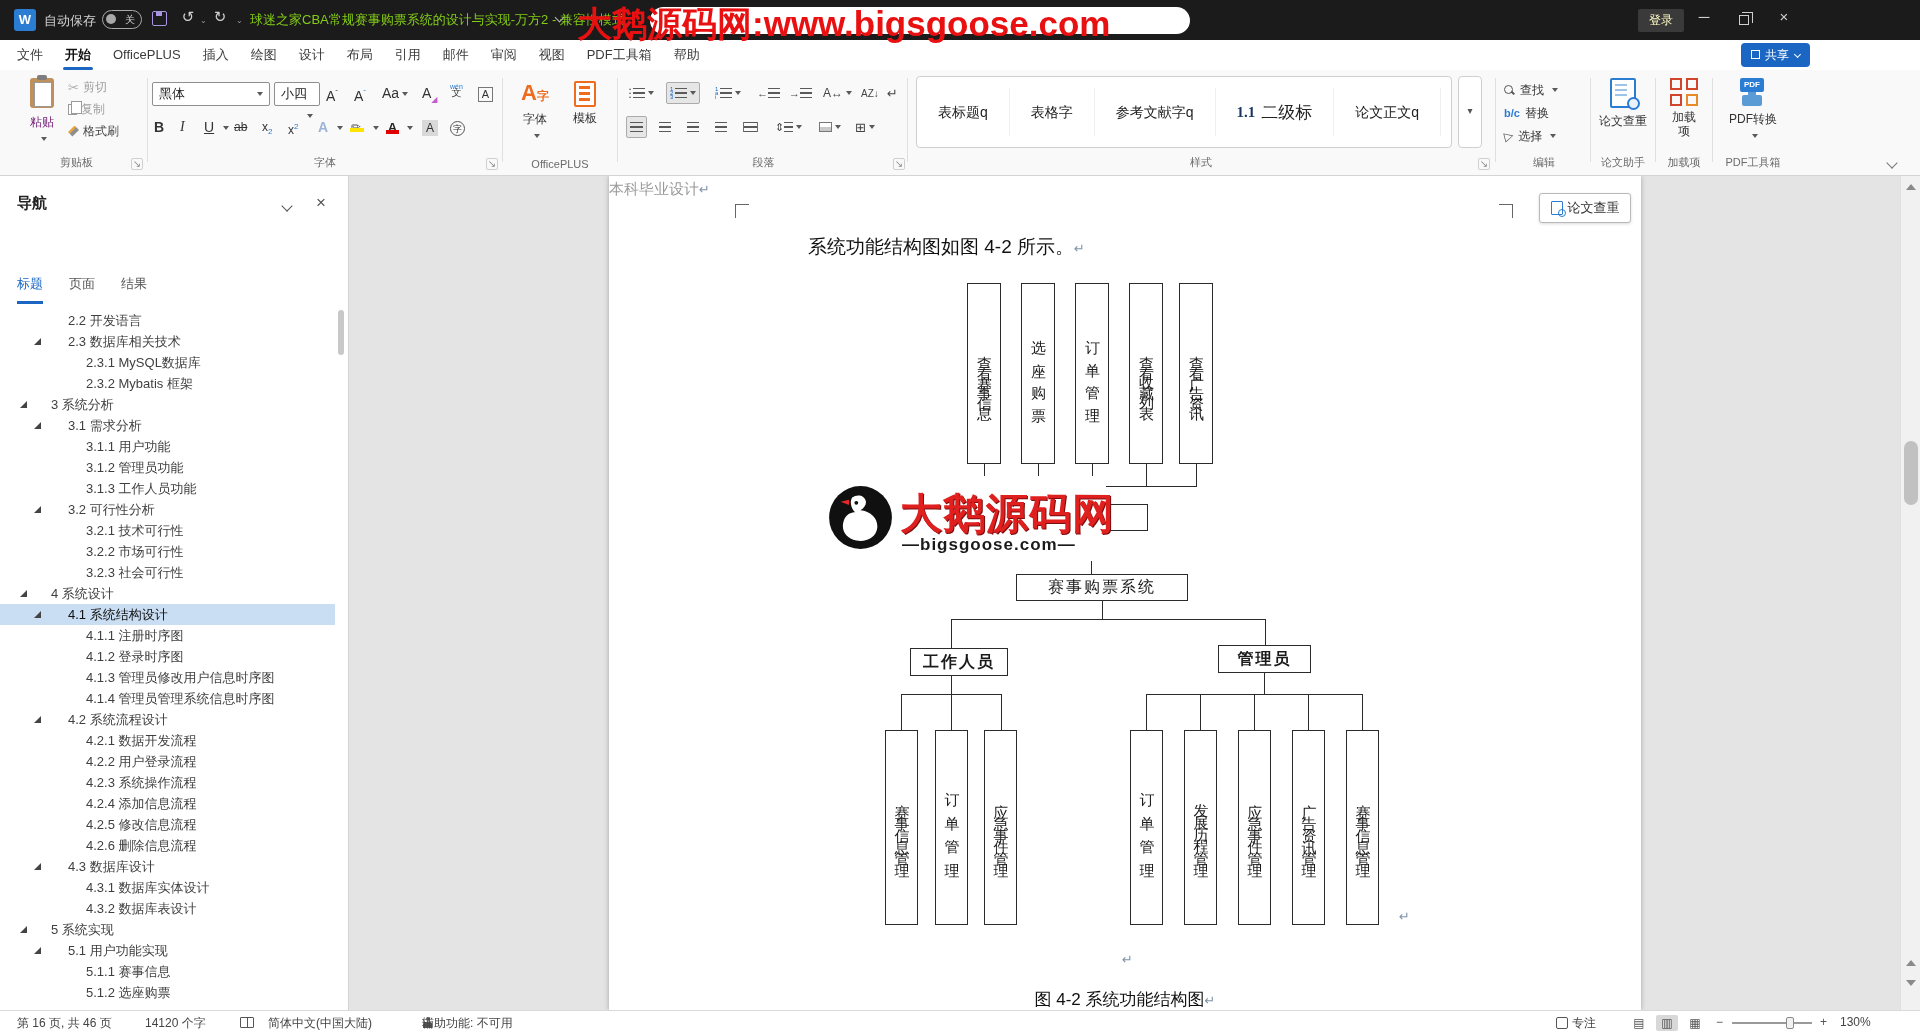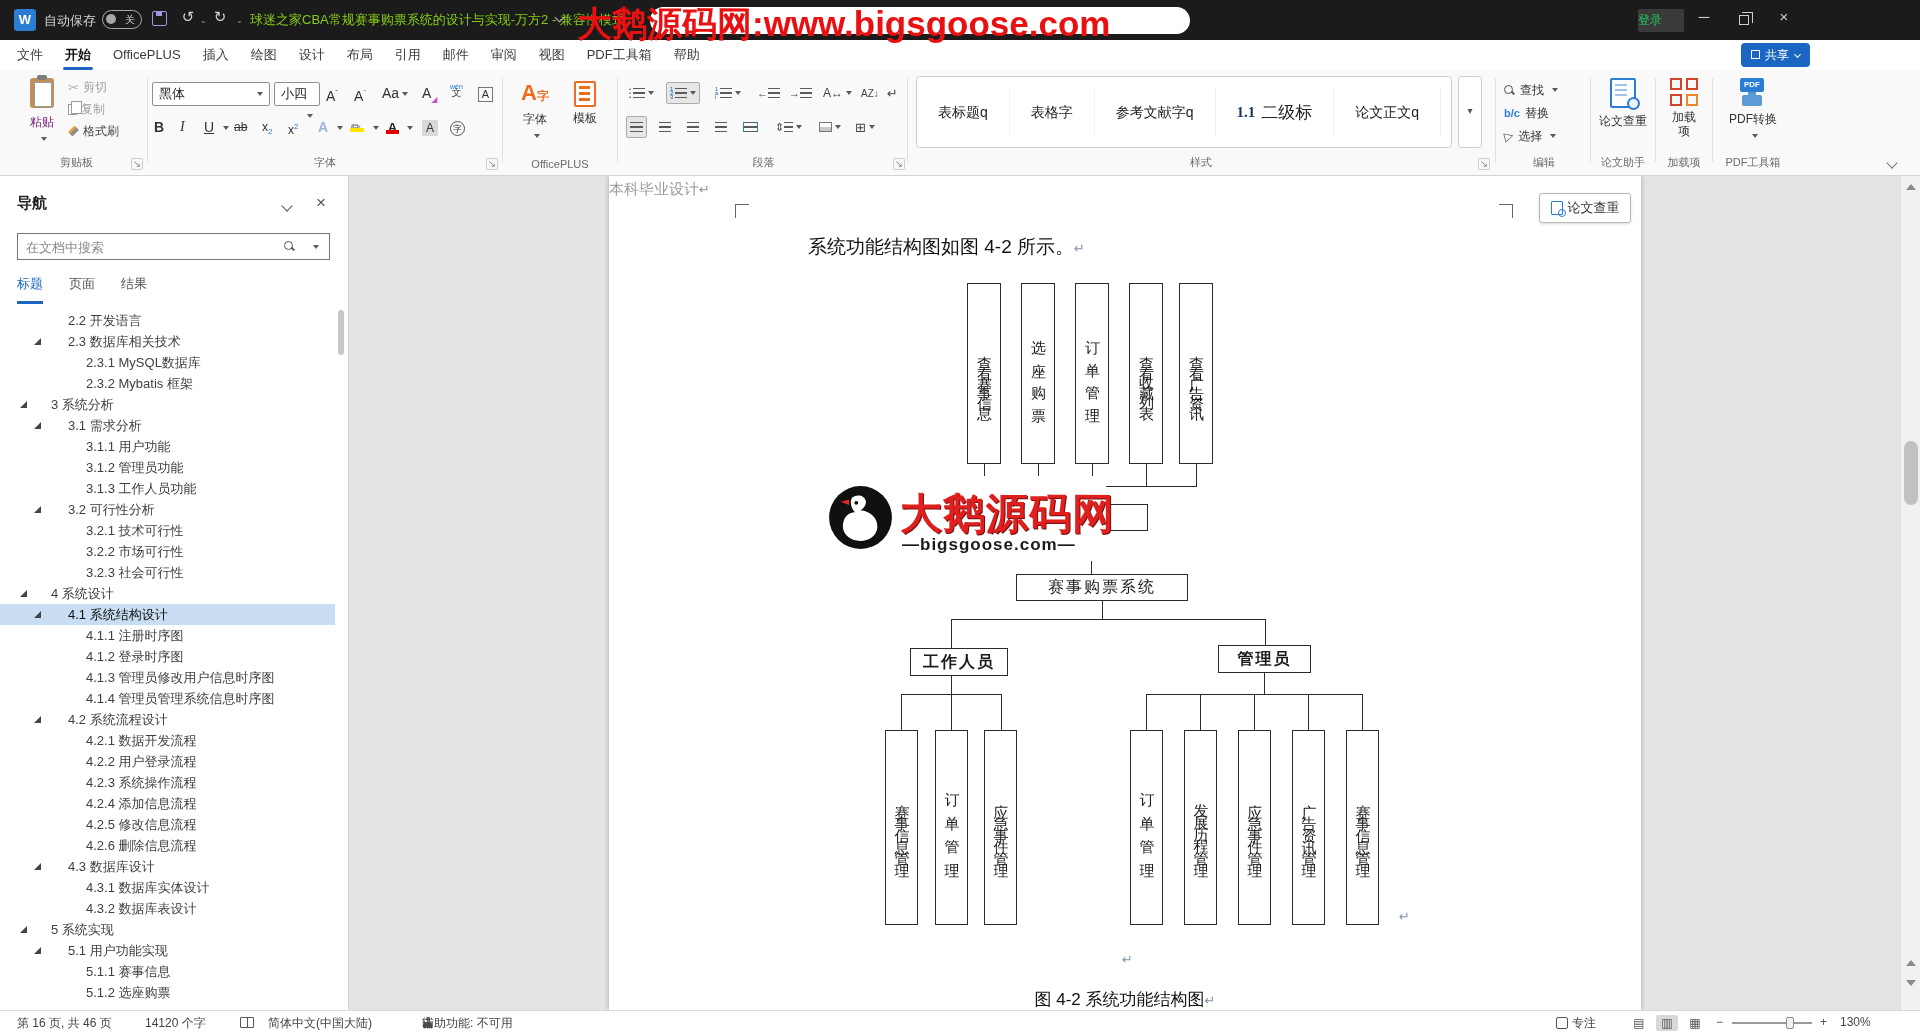--- a/index.html
+++ b/index.html
@@ -14,21 +14,21 @@
   .autosave-knob{position:absolute;left:3px;top:2.5px;width:10px;height:10px;border-radius:50%;background:#a8a8a8;}
   .autosave-state{position:absolute;right:6px;top:2px;font-size:10px;color:#d0d0d0;}
   .save-ico{position:absolute;left:152px;top:11px;width:15px;height:15px;border:1.5px solid #a894e0;border-radius:2px;}
   .save-ico::after{content:"";position:absolute;left:3px;top:-1px;width:6px;height:5px;background:#a894e0;}
   .tb-btn{position:absolute;top:8px;font-size:15px;color:#cfcfcf;width:24px;text-align:center;cursor:default;}
   .tb-dd{position:absolute;top:16px;font-size:8px;color:#9a9a9a;}
   .doc-title{position:absolute;left:250px;top:11px;font-size:13px;color:#84cc16;white-space:nowrap;}
   .title-chev{position:absolute;left:556px;top:14px;width:7px;height:7px;border-right:1.5px solid #bbb;border-bottom:1.5px solid #bbb;transform:rotate(45deg);}
   .search-pill{position:absolute;left:650px;top:7px;width:540px;height:27px;background:#ffffff;border-radius:14px;}
   .title-watermark{position:absolute;left:577px;top:1px;font-size:35px;font-weight:bold;color:#e81010;white-space:nowrap;letter-spacing:0;z-index:5;}
-  .login-btn{position:absolute;left:1638px;top:9px;width:46px;height:23px;background:#3a3a3a;color:#22c55e;font-size:12px;line-height:23px;border-radius:2px;}
+  .login-btn{position:absolute;left:1638px;top:9px;width:46px;height:23px;background:#3a3a3a;color:#fef9c3;font-size:12px;text-align:center;line-height:23px;border-radius:2px;}
   .win-min{left:1692px;}.win-rest{left:1732px;}.win-close{left:1772px;}
   .rest-ico{position:relative;display:inline-block;width:10px;height:10px;border:1px solid #cfcfcf;margin-top:7px;}
   .rest-ico::before{content:"";position:absolute;left:2px;top:-4px;width:10px;height:10px;border:1px solid #cfcfcf;border-bottom:none;border-left:none;}
 
   
   .tabrow{position:absolute;left:0;top:40px;width:1920px;height:30px;background:#ffffff;}
   .tab{display:inline-block;padding:0 11px;height:30px;line-height:30px;font-size:13px;color:#3b3b3b;position:relative;}
   .tab.active{font-weight:bold;color:#111;}
   .tab.active::after{content:"";position:absolute;left:9px;right:9px;bottom:0;height:3px;background:#1a66c2;border-radius:2px;}
   .share-btn{position:absolute;right:110px;top:3px;height:24px;padding:0 10px;background:#1a66c2;color:#fff;font-size:12px;line-height:24px;border-radius:4px;}
@@ -422,25 +422,20 @@
       <div class="glabel">PDF工具箱</div>
     </div>
 
     <span class="collapse-chev"></span>
   </div>
 
   <div class="navpane">
     <div class="nav-title">导航</div>
     <span class="nav-chev"></span>
     <span class="nav-close">×</span>
-    <div class="nav-search">
-      <span class="ph">在文档中搜索</span>
-      <span class="mag"></span>
-      <span class="dd"></span>
-    </div>
     <div class="nav-tabs" id="navTabs"><span class="ntab active">标题</span><span class="ntab">页面</span><span class="ntab">结果</span></div>
     <div class="nav-list" id="navList">
         <div class="nrow">
           <span style="position: absolute; left: 68px;">2.2 开发语言</span>
         </div>
         <div class="nrow">
           <span class="tri" style="left: 34px;"></span>
           <span style="position: absolute; left: 68px;">2.3 数据库相关技术</span>
         </div>
         <div class="nrow">

